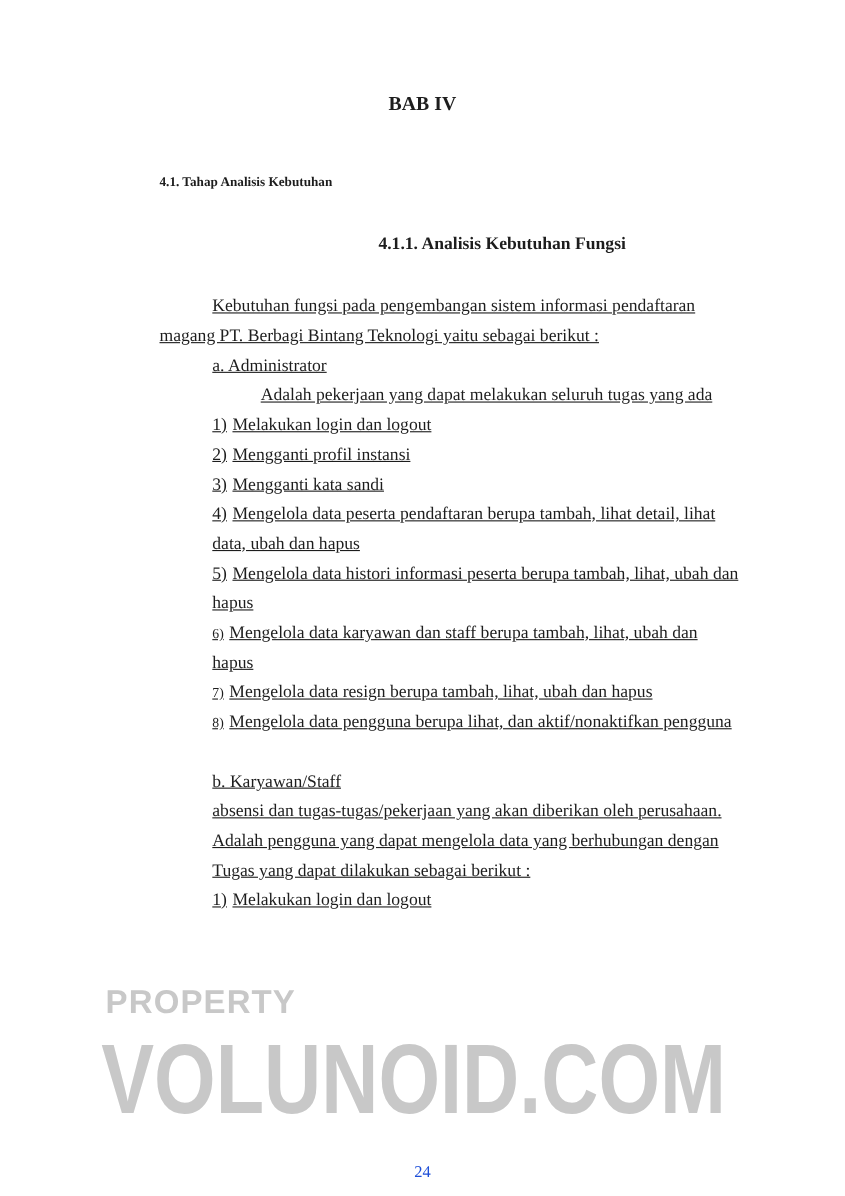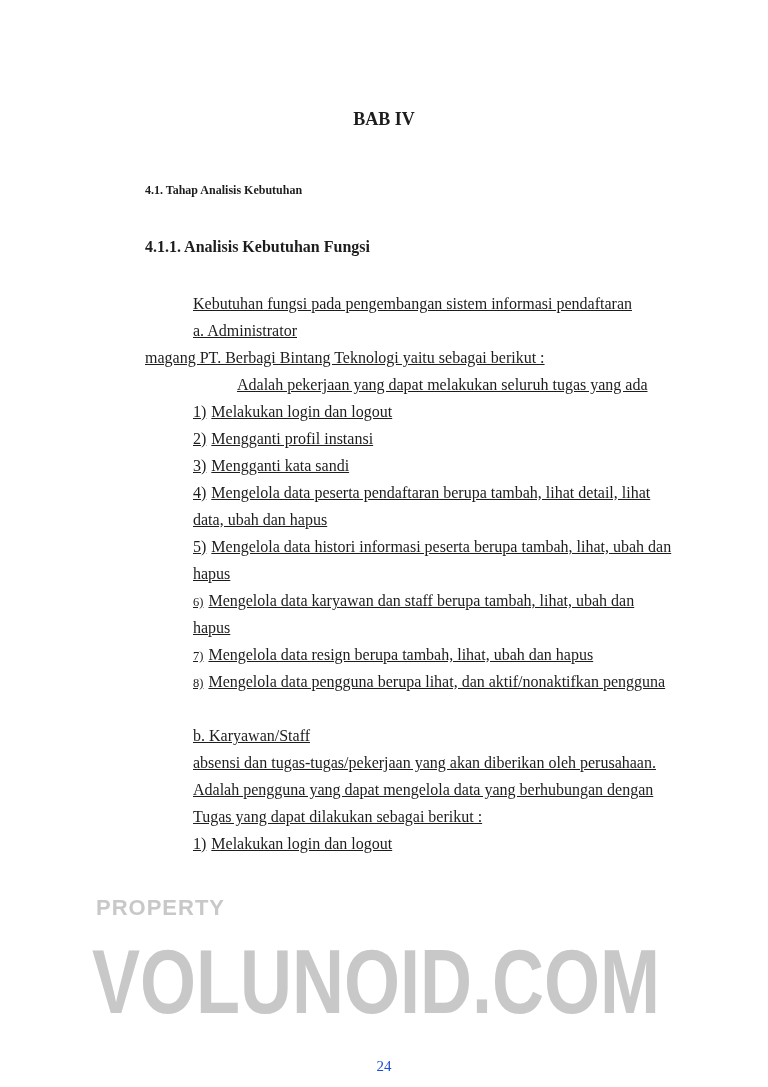--- a/index.html
+++ b/index.html
@@ -14,29 +14,29 @@
   .wm{
     position:absolute;
     color:#c8c8c8;
     font-family:"Liberation Sans","DejaVu Sans",sans-serif;
     font-weight:bold;
     line-height:1;
     z-index:0;
     white-space:nowrap;
     user-select:none;
   }
-  .wm-prop{left:96px;top:897px;font-size:22px;letter-spacing:1px;}
+  .wm-prop{left:96px;top:897px;font-size:30px;letter-spacing:1px;}
   .wm-site{left:92px;top:937px;font-size:90px;letter-spacing:0;
            transform:scaleX(0.8);transform-origin:left top;}
-  .content{position:relative;z-index:1;padding-top:106px;}
+  .content{position:relative;z-index:1;padding-top:81px;}
   .h-center{font-weight:bold;font-size:18px;line-height:27px;text-align:center;}
   .h-title{margin-top:27px;}
   .h-left{font-weight:bold;line-height:27px;}
   .h-section{font-size:12px;margin:44px 0 0 145px;}
-  .h-subsection{font-size:16px;margin:29px 0 0 145px;}
+  .h-subsection{font-size:16px;margin:29px 0 0 145px;text-align:center;}
   .body{margin-top:30px;font-size:16px;line-height:27px;text-decoration:underline;}
   .line{white-space:nowrap;height:27px;margin-left:145px;}
   .ind-1{margin-left:193px;}
   .ind-2{margin-left:237px;}
   .blank{height:27px;}
   .marker{margin-right:5px;}
   .small-marker .marker{font-size:12.5px;}
   .page-number{
     position:absolute;left:0;right:0;top:1020px;
     text-align:center;font-size:15px;z-index:1;color:#1d4ed8;margin-top:38px;
@@ -54,22 +54,22 @@
   <div class="content">
     <div class="h-center h-chapter">BAB IV</div>
 
 
     <div class="h-left h-section">4.1. Tahap Analisis Kebutuhan</div>
 
     <div class="h-left h-subsection">4.1.1. Analisis Kebutuhan Fungsi</div>
 
     <div class="body">
         <div class="line ind-1">Kebutuhan fungsi pada pengembangan sistem informasi pendaftaran</div>
+        <div class="line ">magang PT. Berbagi Bintang Teknologi yaitu sebagai berikut :</div>
         <div class="line ind-1">a. Administrator</div>
-        <div class="line ">magang PT. Berbagi Bintang Teknologi yaitu sebagai berikut :</div>
         <div class="line ind-2">Adalah pekerjaan yang dapat melakukan seluruh tugas yang ada</div>
         <div class="line ind-1"><span class="marker">1)</span>Melakukan login dan logout</div>
         <div class="line ind-1"><span class="marker">2)</span>Mengganti profil instansi</div>
         <div class="line ind-1"><span class="marker">3)</span>Mengganti kata sandi</div>
         <div class="line ind-1"><span class="marker">4)</span>Mengelola data peserta pendaftaran berupa tambah, lihat detail, lihat</div>
         <div class="line ind-1">data, ubah dan hapus</div>
         <div class="line ind-1"><span class="marker">5)</span>Mengelola data histori informasi peserta berupa tambah, lihat, ubah dan</div>
         <div class="line ind-1">hapus</div>
         <div class="line ind-1 small-marker"><span class="marker">6)</span>Mengelola data karyawan dan staff berupa tambah, lihat, ubah dan</div>
         <div class="line ind-1">hapus</div>

